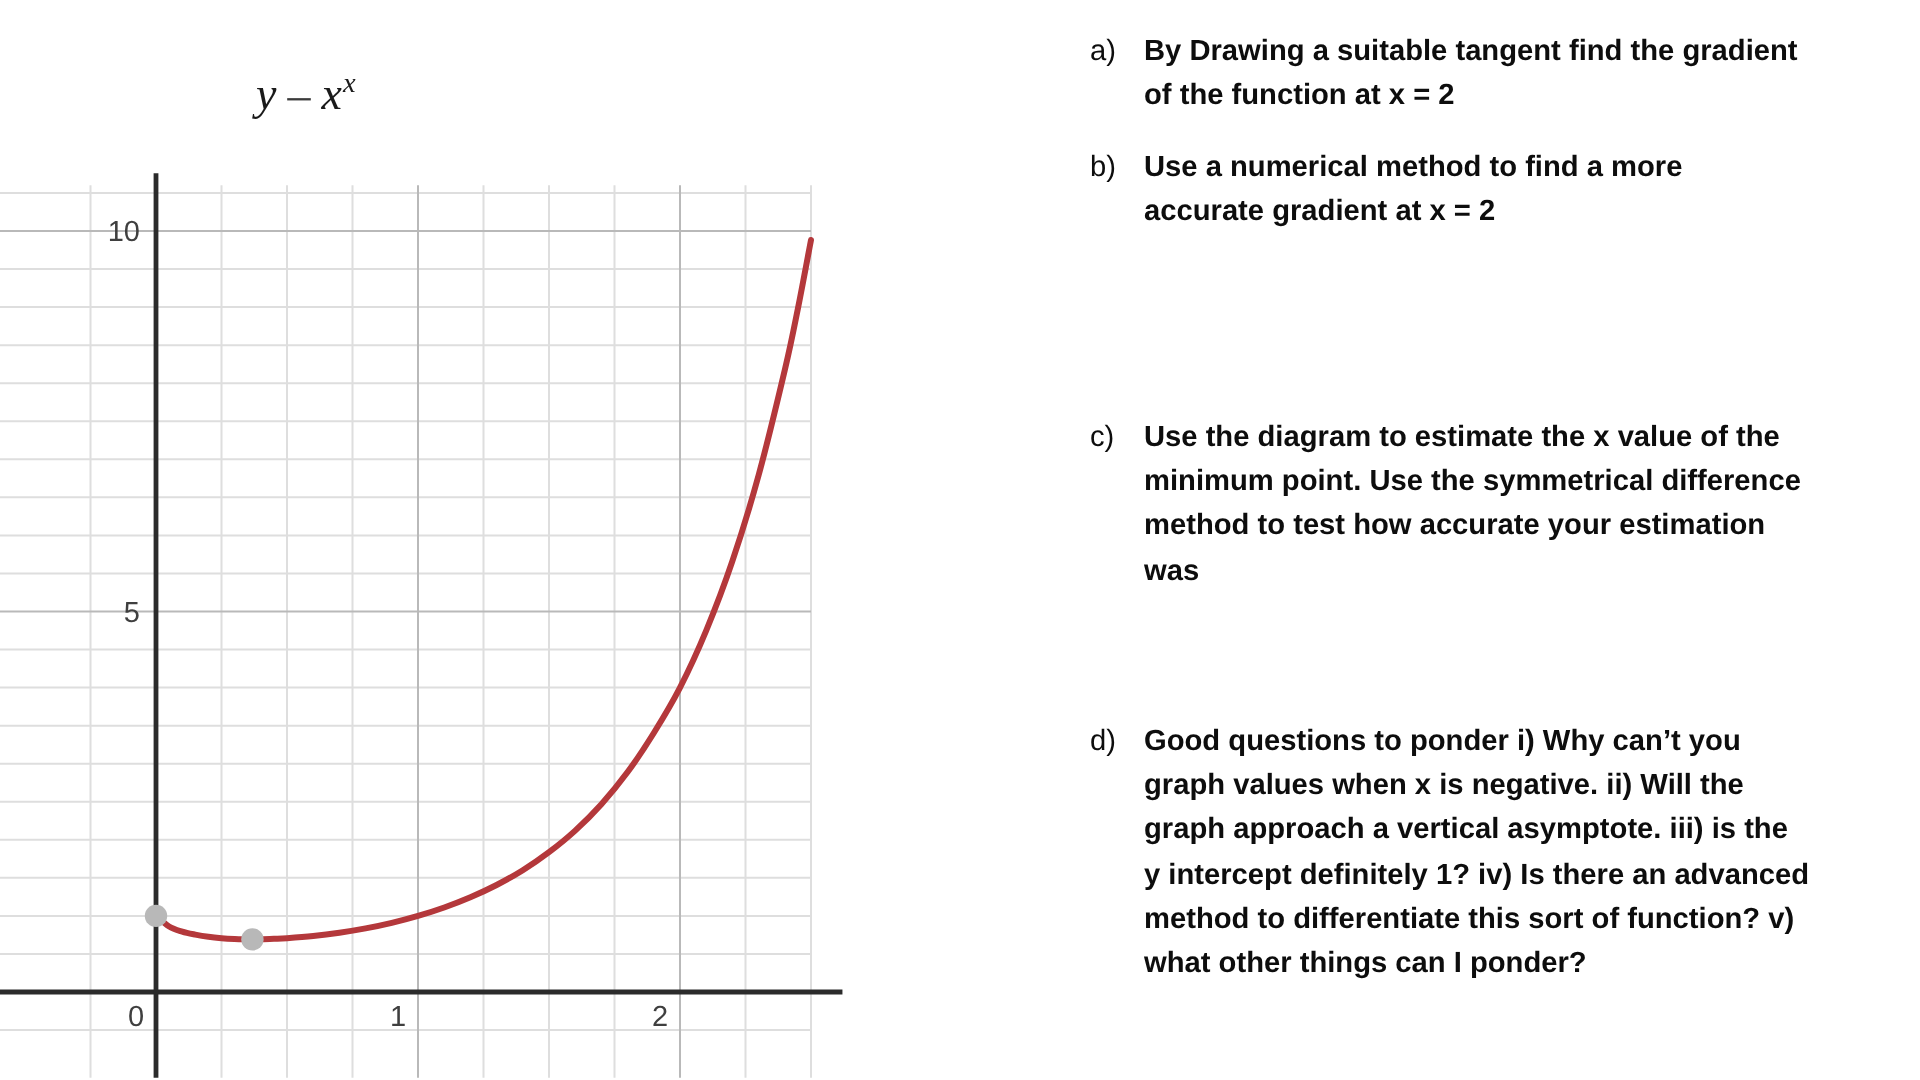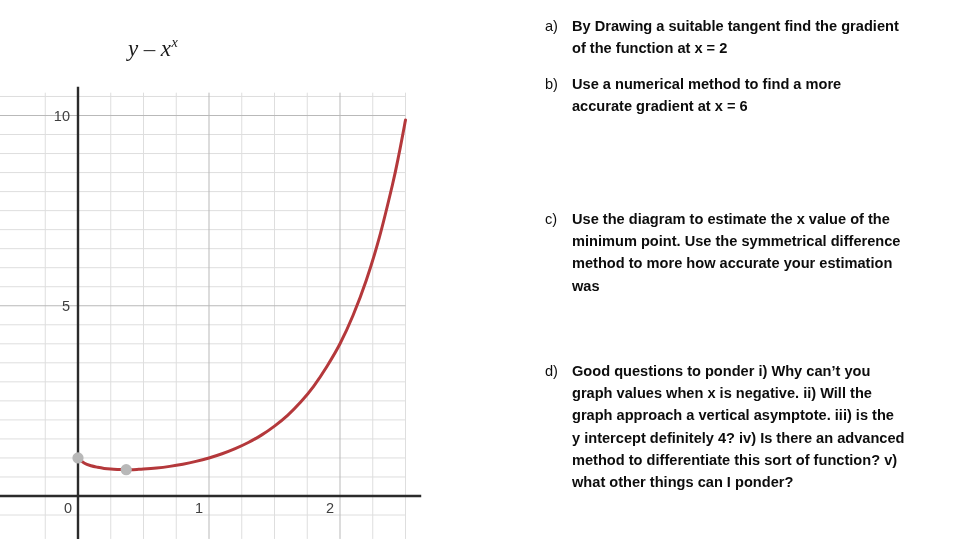--- a/index.html
+++ b/index.html
@@ -164,27 +164,27 @@
 
   <div id="questions-panel">
 
     <div class="question" id="question-a">
       <div class="q-marker">a)</div>
       <div class="q-text">By Drawing a suitable tangent find the gradient of the function at x = 2</div>
     </div>
 
     <div class="question" id="question-b">
       <div class="q-marker">b)</div>
-      <div class="q-text">Use a numerical method to find a more accurate gradient at x = 6</div>
+      <div class="q-text">Use a numerical method to find a more accurate gradient at x = 2</div>
     </div>
 
     <div class="question" id="question-c">
       <div class="q-marker">c)</div>
-      <div class="q-text">Use the diagram to estimate the x value of the minimum point. Use the symmetrical difference method to more how accurate your estimation was</div>
+      <div class="q-text">Use the diagram to estimate the x value of the minimum point. Use the symmetrical difference method to test how accurate your estimation was</div>
     </div>
 
     <div class="question" id="question-d">
       <div class="q-marker">d)</div>
-      <div class="q-text">Good questions to ponder i) Why can’t you graph values when x is negative. ii) Will the graph approach a vertical asymptote. iii) is the y intercept definitely 4? iv) Is there an advanced method to differentiate this sort of function? v) what other things can I ponder?</div>
+      <div class="q-text">Good questions to ponder i) Why can’t you graph values when x is negative. ii) Will the graph approach a vertical asymptote. iii) is the y intercept definitely 1? iv) Is there an advanced method to differentiate this sort of function? v) what other things can I ponder?</div>
     </div>
 
   </div>
 </div>
 
 </body></html>

